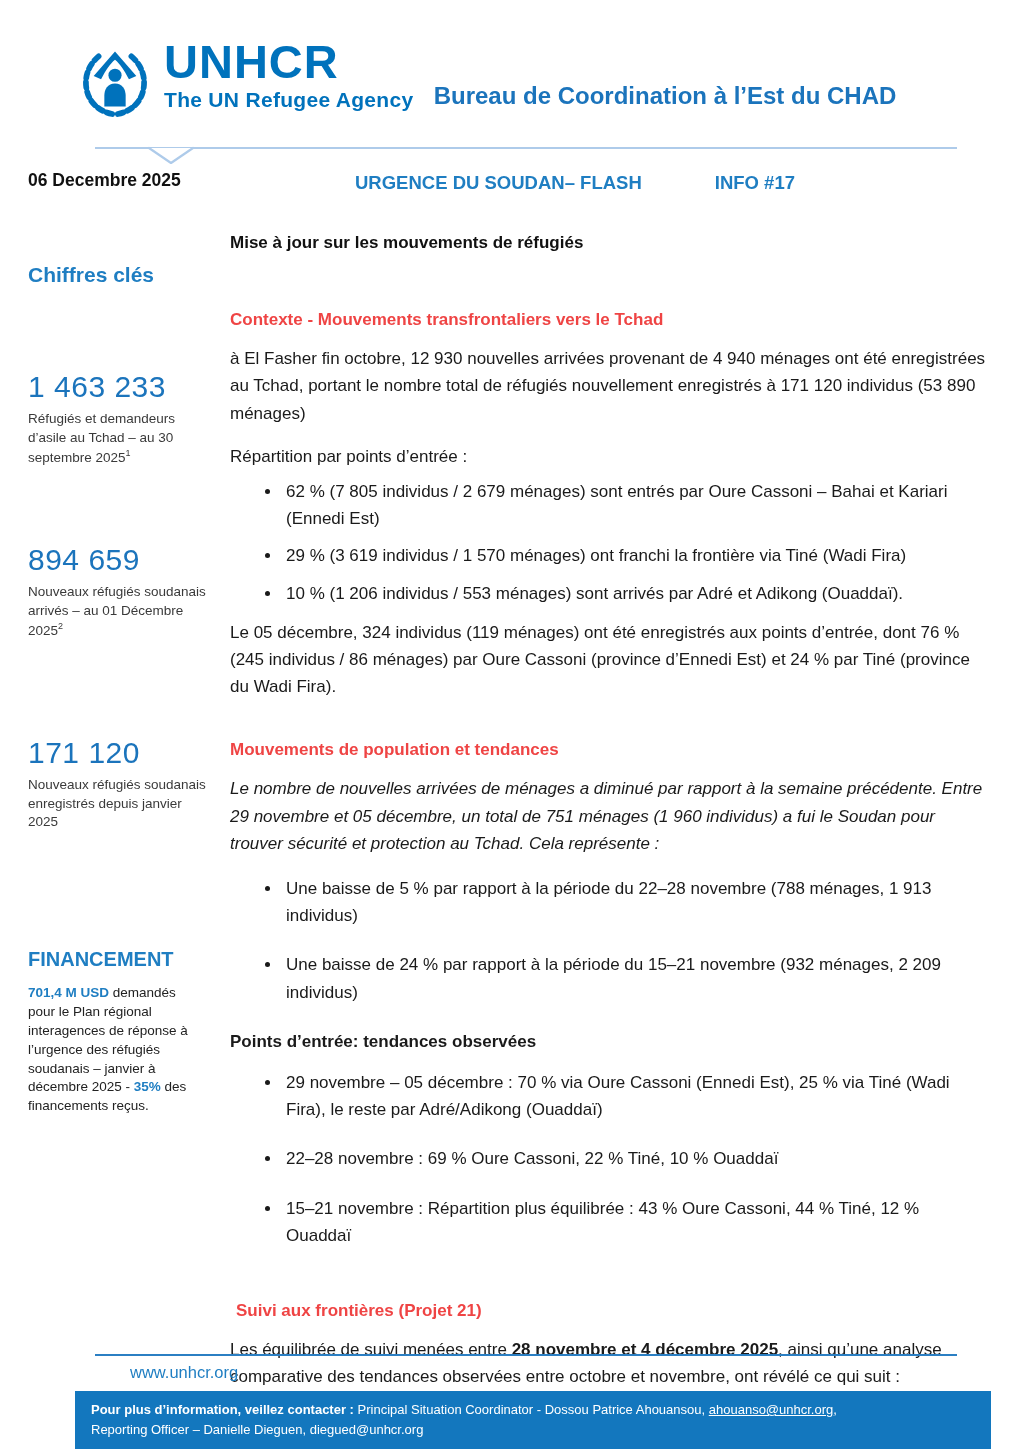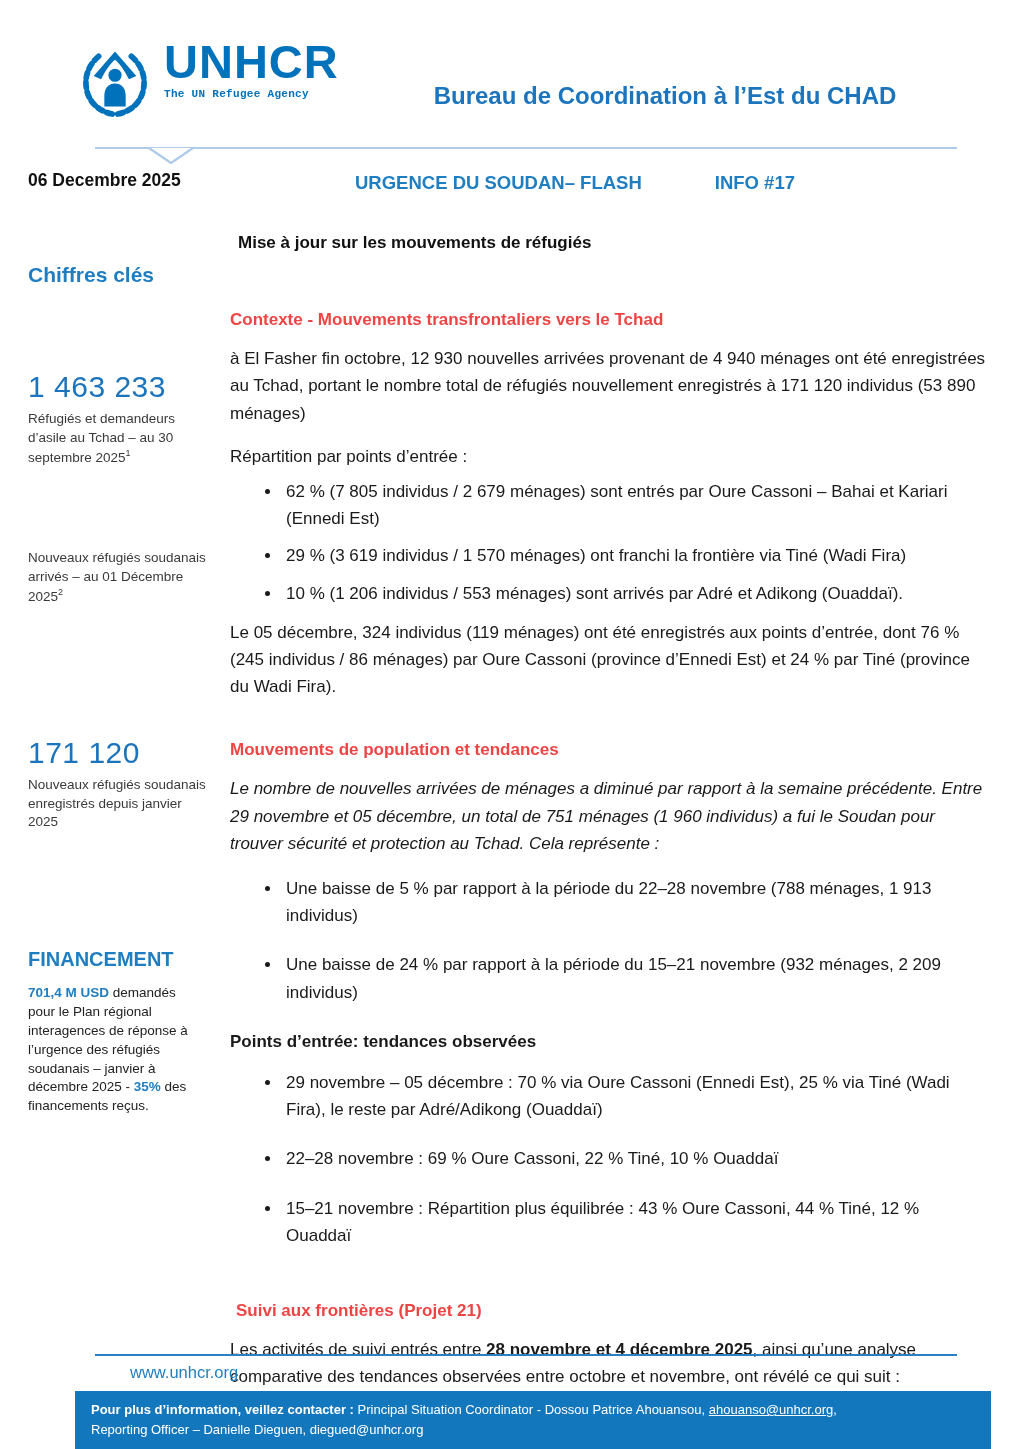--- a/index.html
+++ b/index.html
@@ -3,29 +3,29 @@
 <meta charset="utf-8">
 <style>
   html,body{margin:0;padding:0;}
   body{
     width:1024px;height:1449px;position:relative;background:#ffffff;
     font-family:"Liberation Sans", sans-serif;color:#1a1a1a;overflow:hidden;
   }
   
   .logo-wrap{position:absolute;left:74px;top:40px;display:flex;align-items:flex-start;gap:8px;}
   .logo-text .org{font-size:47px;font-weight:bold;color:#0072BC;line-height:0.95;letter-spacing:1px;}
-  .logo-text .tagline{font-size:11px;font-weight:bold;color:#0072BC;margin-top:3px;letter-spacing:0.3px;font-family:Liberation Mono, monospace;}
+  .logo-text .tagline{font-size:21px;font-weight:bold;color:#0072BC;margin-top:3px;letter-spacing:0.3px;}
   .office-title{position:absolute;left:390px;top:82px;width:550px;text-align:center;
     font-size:24px;font-weight:bold;color:#1B74BC;}
   .divider{position:absolute;left:95px;top:147px;width:862px;border-top:2px solid #AECBEA;}
   .chevron{position:absolute;left:147px;top:146px;}
   .date{position:absolute;left:28px;top:170px;font-size:17.5px;font-weight:bold;color:#111;}
   .flash-row{position:absolute;left:355px;top:172px;display:flex;gap:73px;
     font-size:18.5px;font-weight:bold;color:#1F7EC2;}
-  .subject{position:absolute;left:230px;top:233px;font-size:17px;font-weight:bold;color:#111;margin-left:8px;}
+  .subject{position:absolute;left:230px;top:233px;font-size:17px;font-weight:bold;color:#111;}
   
   .sb-title{position:absolute;left:28px;top:263px;font-size:21px;font-weight:bold;color:#1F7EC2;}
   .stat{position:absolute;left:28px;width:182px;}
   .stat .val{font-size:30px;font-weight:normal;color:#1B74BC;letter-spacing:0.5px;}
   .stat .lbl{margin-top:6px;font-size:13.5px;line-height:1.38;color:#3a3a3a;}
   .stat1{top:370px;} .stat2{top:543px;} .stat3{top:736px;}
   .fin-title{position:absolute;left:28px;top:948px;font-size:20px;font-weight:bold;color:#1F7EC2;}
   .fin-text{position:absolute;left:28px;top:984px;width:176px;font-size:13.5px;line-height:1.4;color:#222;}
   .fin-hi{color:#1F7EC2;font-weight:bold;}
   
@@ -87,20 +87,21 @@
 <div class="subject">Mise à jour sur les mouvements de réfugiés</div>
 
 <div class="sb-title">Chiffres clés</div>
 
 <div class="stat stat1">
   <div class="val">1 463 233</div>
   <div class="lbl"><span>Réfugiés et demandeurs d’asile au Tchad – au 30 septembre 2025</span><sup>1</sup></div>
 </div>
 
 <div class="stat stat2">
+  <div class="val">894 659</div>
   <div class="lbl"><span>Nouveaux réfugiés soudanais arrivés – au 01 Décembre 2025</span><sup>2</sup></div>
 </div>
 
 <div class="stat stat3">
   <div class="val">171 120</div>
   <div class="lbl"><span>Nouveaux réfugiés soudanais enregistrés depuis janvier 2025</span></div>
 </div>
 
 <div class="fin-title">FINANCEMENT</div>
 <div class="fin-text">
@@ -127,21 +128,21 @@
   </ul>
   <p class="subhead">Points d’entrée: tendances observées</p>
   <ul class="loose">
     <li>29 novembre – 05 décembre : 70 % via Oure Cassoni (Ennedi Est), 25 % via Tiné (Wadi Fira), le reste par Adré/Adikong (Ouaddaï)</li>
     <li>22–28 novembre : 69 % Oure Cassoni, 22 % Tiné, 10 % Ouaddaï</li>
     <li>15–21 novembre : Répartition plus équilibrée : 43 % Oure Cassoni, 44 % Tiné, 12 % Ouaddaï</li>
   </ul>
 
   <h2 class="sec3-h">Suivi aux frontières (Projet 21)</h2>
   <p>
-    <span>Les activités de suivi entrés entre </span><b>28 novembre et 4 décembre 2025</b><span>, ainsi qu’une analyse comparative des tendances observées entre octobre et novembre, ont révélé ce qui suit :</span>
+    <span>Les équilibrée de suivi menées entre </span><b>28 novembre et 4 décembre 2025</b><span>, ainsi qu’une analyse comparative des tendances observées entre octobre et novembre, ont révélé ce qui suit :</span>
   </p>
 </div>
 
 <div class="foot-rule"></div>
 <a class="website" href="#">www.unhcr.org</a>
 
 <div class="banner">
   <b>Pour plus d’information, veillez contacter :</b><span> Principal Situation Coordinator - Dossou Patrice Ahouansou, </span><a href="#">ahouanso@unhcr.org</a><span>,</span><br>
   <span>Reporting Officer – Danielle Dieguen, diegued@unhcr.org</span>
 </div>

